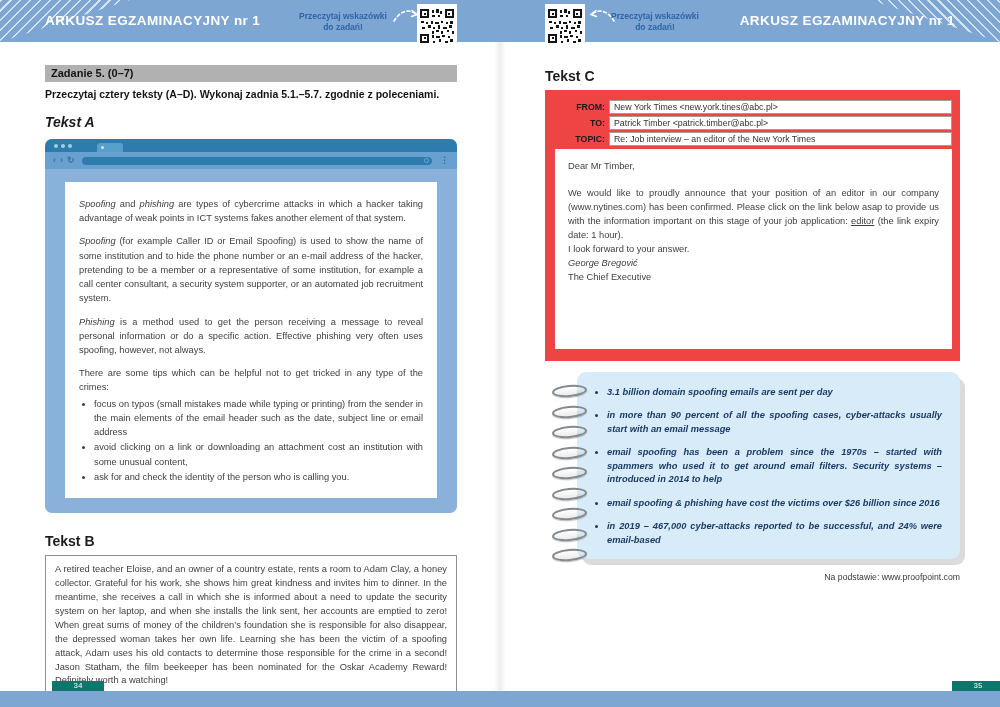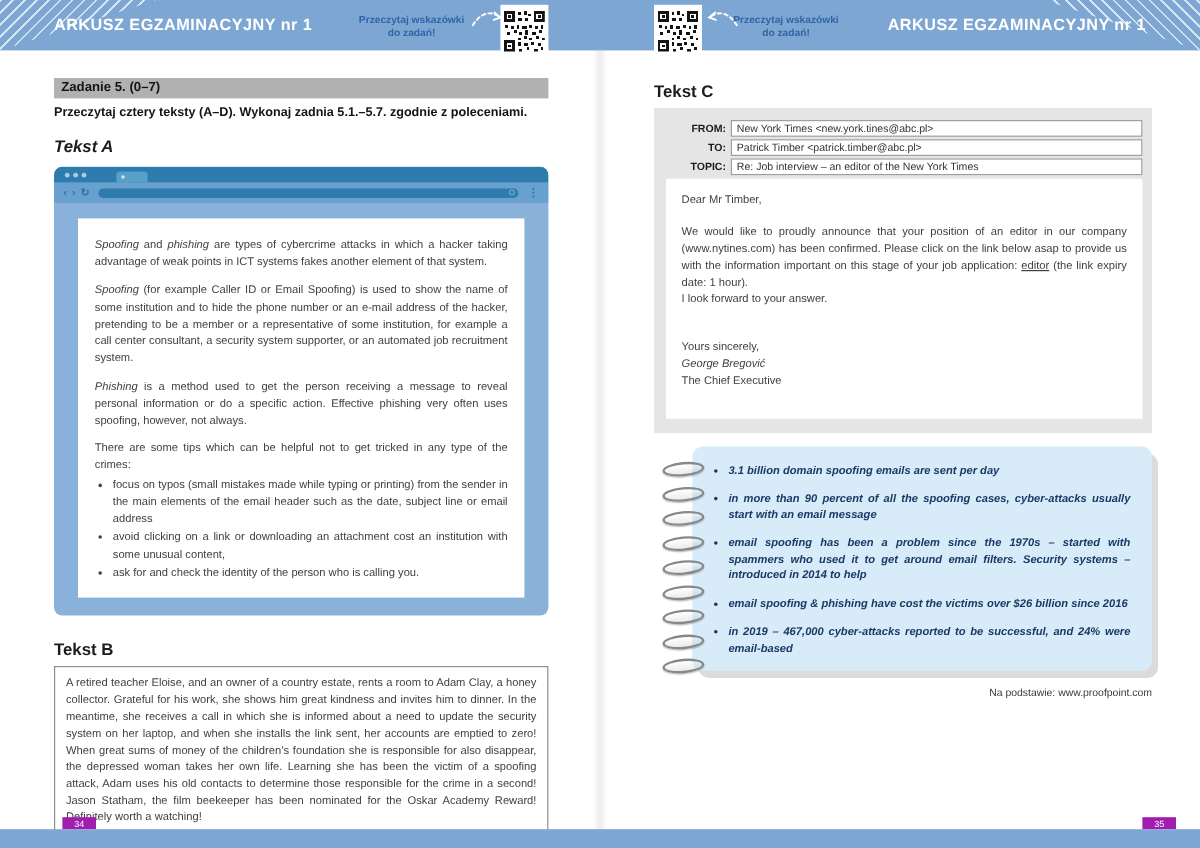--- a/index.html
+++ b/index.html
@@ -15,22 +15,22 @@
   .stripes.r{right:0;background:repeating-linear-gradient(45deg,rgba(255,255,255,.85) 0 1.5px,transparent 1.5px 7px);clip-path:polygon(0 0,100% 0,100% 100%);}
   .hdr-title{position:absolute;top:13px;color:#fff;font-size:13.5px;font-weight:700;letter-spacing:.4px;}
   .hdr-title.l{left:45px;} .hdr-title.r{right:45px;}
   .hint{position:absolute;top:11px;width:110px;text-align:center;color:#2f64a8;font-size:8.5px;font-weight:700;line-height:1.35;}
   .hint.l{left:288px;} .hint.r{left:600px;}
   .qr{position:absolute;top:4px;width:40px;height:44px;background:#fff;padding:0;display:flex;align-items:center;justify-content:center;z-index:4;}
   .qr.l{left:417px;} .qr.r{left:545px;}
   .arrow{position:absolute;top:6px;width:28px;height:18px;}
   .arrow.l{left:392px;} .arrow.r{left:588px;transform:scaleX(-1);}
   .ftr{position:absolute;left:0;bottom:0;width:1000px;height:16px;background:#7ea6d2;z-index:3;}
-  .pagetab{position:absolute;bottom:16px;width:28px;height:10px;background:#a21caf;color:#fff;
-    font-size:7.5px;text-align:center;line-height:11px;z-index:3;}
+  .pagetab{position:absolute;bottom:16px;width:52px;height:10px;background:#0f766e;color:#fff;
+    font-size:7.5px;text-align:center;line-height:11px;z-index:3;font-family:Liberation Mono, monospace;}
   .pagetab.l{left:52px;} .pagetab.r{left:952px;margin-top:44px;}
   .fold{position:absolute;left:494px;top:0;width:12px;height:707px;z-index:1;
     background:linear-gradient(90deg,transparent,rgba(0,0,0,.07),transparent);}
   
   .pg{position:absolute;top:42px;z-index:2;}
   .pg.left{left:45px;width:412px;}
   .pg.right{left:545px;width:415px;}
   .tlabel{font-size:14px;font-weight:700;color:#1c1c1c;}
   
   .taskbar{margin-top:23px;height:17px;background:#b1b1b1;font-size:11px;font-weight:700;
@@ -56,21 +56,21 @@
     line-height:1.53;text-align:justify;}
   .b-card p{margin:0 0 9px 0;}
   .b-card p:last-of-type{margin-bottom:0;}
   .it{font-style:italic;}
   ul.tips{margin:2px 0 0 0;padding-left:15px;}
   ul.tips li{margin-bottom:1px;}
   
   .bbox{margin-top:6px;border:1px solid #8f8f8f;background:#fff;padding:7px 9px;
     font-size:9.3px;color:#3f3f3f;line-height:1.5;text-align:justify;}
   
-  .email{margin-top:6px;background:#e5e5e5;padding:10px 8px 12px 8px;}
+  .email{margin-top:6px;background:#ef4444;padding:10px 8px 12px 8px;}
   .erow{display:flex;align-items:center;margin-bottom:2px;}
   .elabel{width:52px;text-align:right;font-size:8.8px;font-weight:700;color:#1a1a1a;
     padding-right:4px;flex:none;}
   .efield{flex:1;background:#fff;border:1px solid #9e9e9e;height:12px;font-size:8.8px;
     color:#333;line-height:12px;padding-left:4px;}
   .ebody{background:#fff;margin-top:3px;margin-left:2px;min-height:178px;
     padding:11px 13px;font-size:9.3px;color:#3f3f3f;line-height:1.5;}
   .ebody .para{text-align:justify;margin:13px 0 0 0;}
   .ebody .sig{margin-top:26px;}
   .elink{text-decoration:underline;color:#3f3f3f;cursor:pointer;}
@@ -274,21 +274,20 @@
       <span class="efield">Patrick Timber &lt;patrick.timber@abc.pl&gt;</span>
     </div>
     <div class="erow">
       <span class="elabel">TOPIC:</span>
       <span class="efield">Re: Job interview – an editor of the New York Times</span>
     </div>
     <div class="ebody">
       <div>Dear Mr Timber,</div>
       <div class="para"><span>We would like to proudly announce that your position of an editor in our company (www.nytines.com) has been confirmed. Please click on the link below asap to provide us with the information important on this stage of your job application: </span><span class="elink">editor</span><span> (the link expiry date: 1 hour).</span></div>
       <div>I look forward to your answer.</div>
-      <div class="sig">Yours sincerely,</div>
       <div class="it">George Bregović</div>
       <div>The Chief Executive</div>
     </div>
   </div>
 
 
   <div class="notebook">
     <div class="rings">
       <div class="ring"></div>
       <div class="ring"></div>

